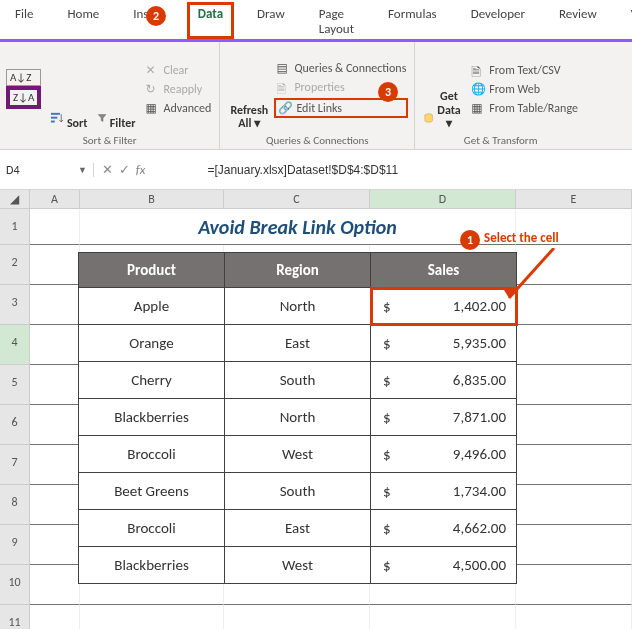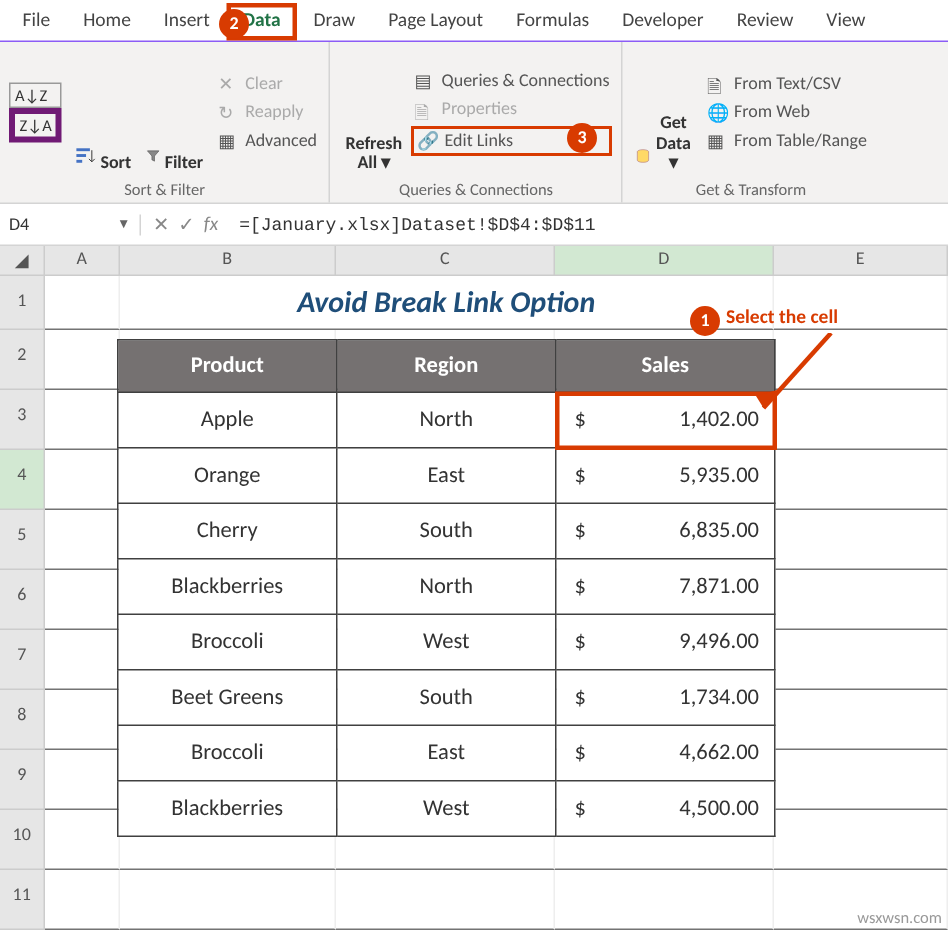--- a/index.html
+++ b/index.html
@@ -1,42 +1,42 @@
 <!DOCTYPE html>
 <html><head>
 <meta charset="utf-8">
 <style>
 * { box-sizing: border-box; margin: 0; padding: 0; }
 body { font-family: "Segoe UI", Calibri, sans-serif; font-size: 13px; background: #fff; color: #333; width: 632px; position: relative; }
 
 
-.tabs { display: flex; border-bottom: 1px solid #8b5cf6; background: #fff; padding: 2px 0 0 4px; height: 28px; }
+.tabs { display: flex; border-bottom: 3px solid #8b5cf6; background: #fff; padding: 2px 0 0 4px; height: 42px; gap: 12px; }
 .tab { padding: 4px 11px; font-size: 13px; color: #444; cursor: pointer; }
 .tab.active-data { border: 3px solid #d83b01; color: #217346; font-weight: 600; padding: 1px 8px; position: relative; }
 
 
 .ribbon { display: flex; background: #f3f2f1; border-bottom: 1px solid #d4d4d4; height: 108px; }
 .group { border-right: 1px solid #d4d4d4; padding: 4px 6px 2px 6px; display: flex; flex-direction: column; }
 .group-body { flex: 1; display: flex; gap: 6px; }
 .group-label { text-align: center; font-size: 11px; color: #666; padding-top: 2px; }
 .big-btn { display: flex; flex-direction: row; align-items: flex-end; justify-content: flex-start; width: 42px; padding: 2px; gap: 2px; cursor: pointer; font-weight: bold; }
 .big-btn .icon { width: 24px; height: 24px; }
 .big-btn .lbl { font-size: 12px; text-align: center; line-height: 1.1; }
 .small-list { display: flex; flex-direction: column; gap: 3px; justify-content: center; }
 .small-item { display: flex; align-items: center; gap: 4px; font-size: 12px; color: #555; cursor: pointer; padding: 1px 2px; }
 .small-item.disabled { color: #aaa; }
 .small-item .ico { width: 14px; height: 14px; }
 .edit-links-hl { border: 2px solid #d83b01; }
 
 
-.formula-row { display: flex; align-items: center; border-bottom: 1px solid #d4d4d4; height: 28px; }
+.formula-row { display: flex; align-items: center; border-bottom: 1px solid #d4d4d4; height: 40px; }
 .namebox { width: 94px; border-right: 1px solid #d4d4d4; display: flex; align-items: center; padding: 0 6px; font-size: 12px; }
 .namebox .dd { margin-left: auto; font-size: 9px; color: #666; }
 .fx-icons { display: flex; gap: 6px; padding: 0 8px; color: #888; align-items: center; }
-.formula-input { flex: 1; padding: 0 6px; font-size: 12px; font-family: Liberation Mono, monospace; }
+.formula-input { flex: 1; padding: 0 6px; font-size: 12px; font-family: Liberation Sans, sans-serif; margin-left: 48px; }
 
 
 .grid { display: grid; grid-template-columns: 30px 50px 144px 146px 146px 116px; }
 .gh { background: #e6e6e6; border-right: 1px solid #ccc; border-bottom: 1px solid #ccc; text-align: center; font-size: 12px; color: #555; padding: 2px 0; }
 .gh.sel { background: #d2e8d2; }
 .rh { background: #e6e6e6; border-right: 1px solid #ccc; border-bottom: 1px solid #ccc; text-align: center; font-size: 12px; color: #555; padding: 10px 0; }
 .cell { border-right: 1px solid #eee; border-bottom: 1px solid #737373; }
 
 
 .sheet-area { position: relative; }

